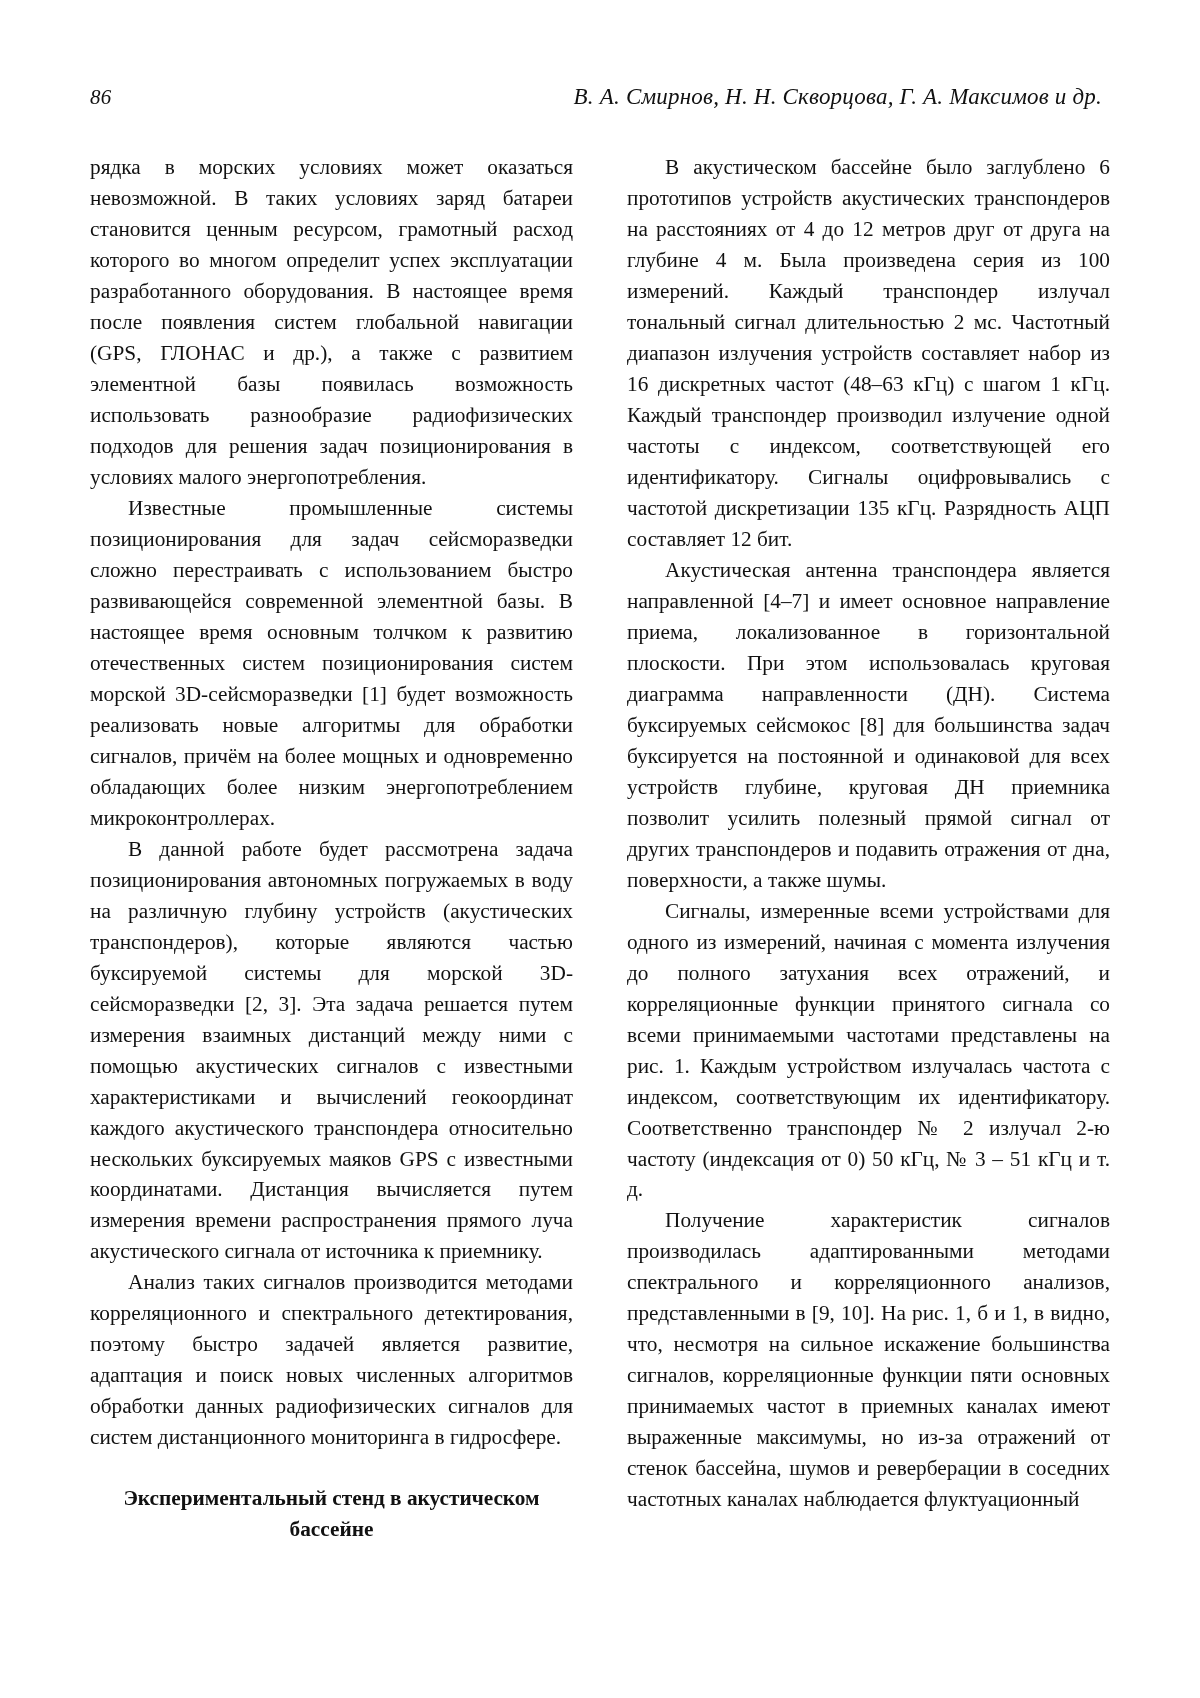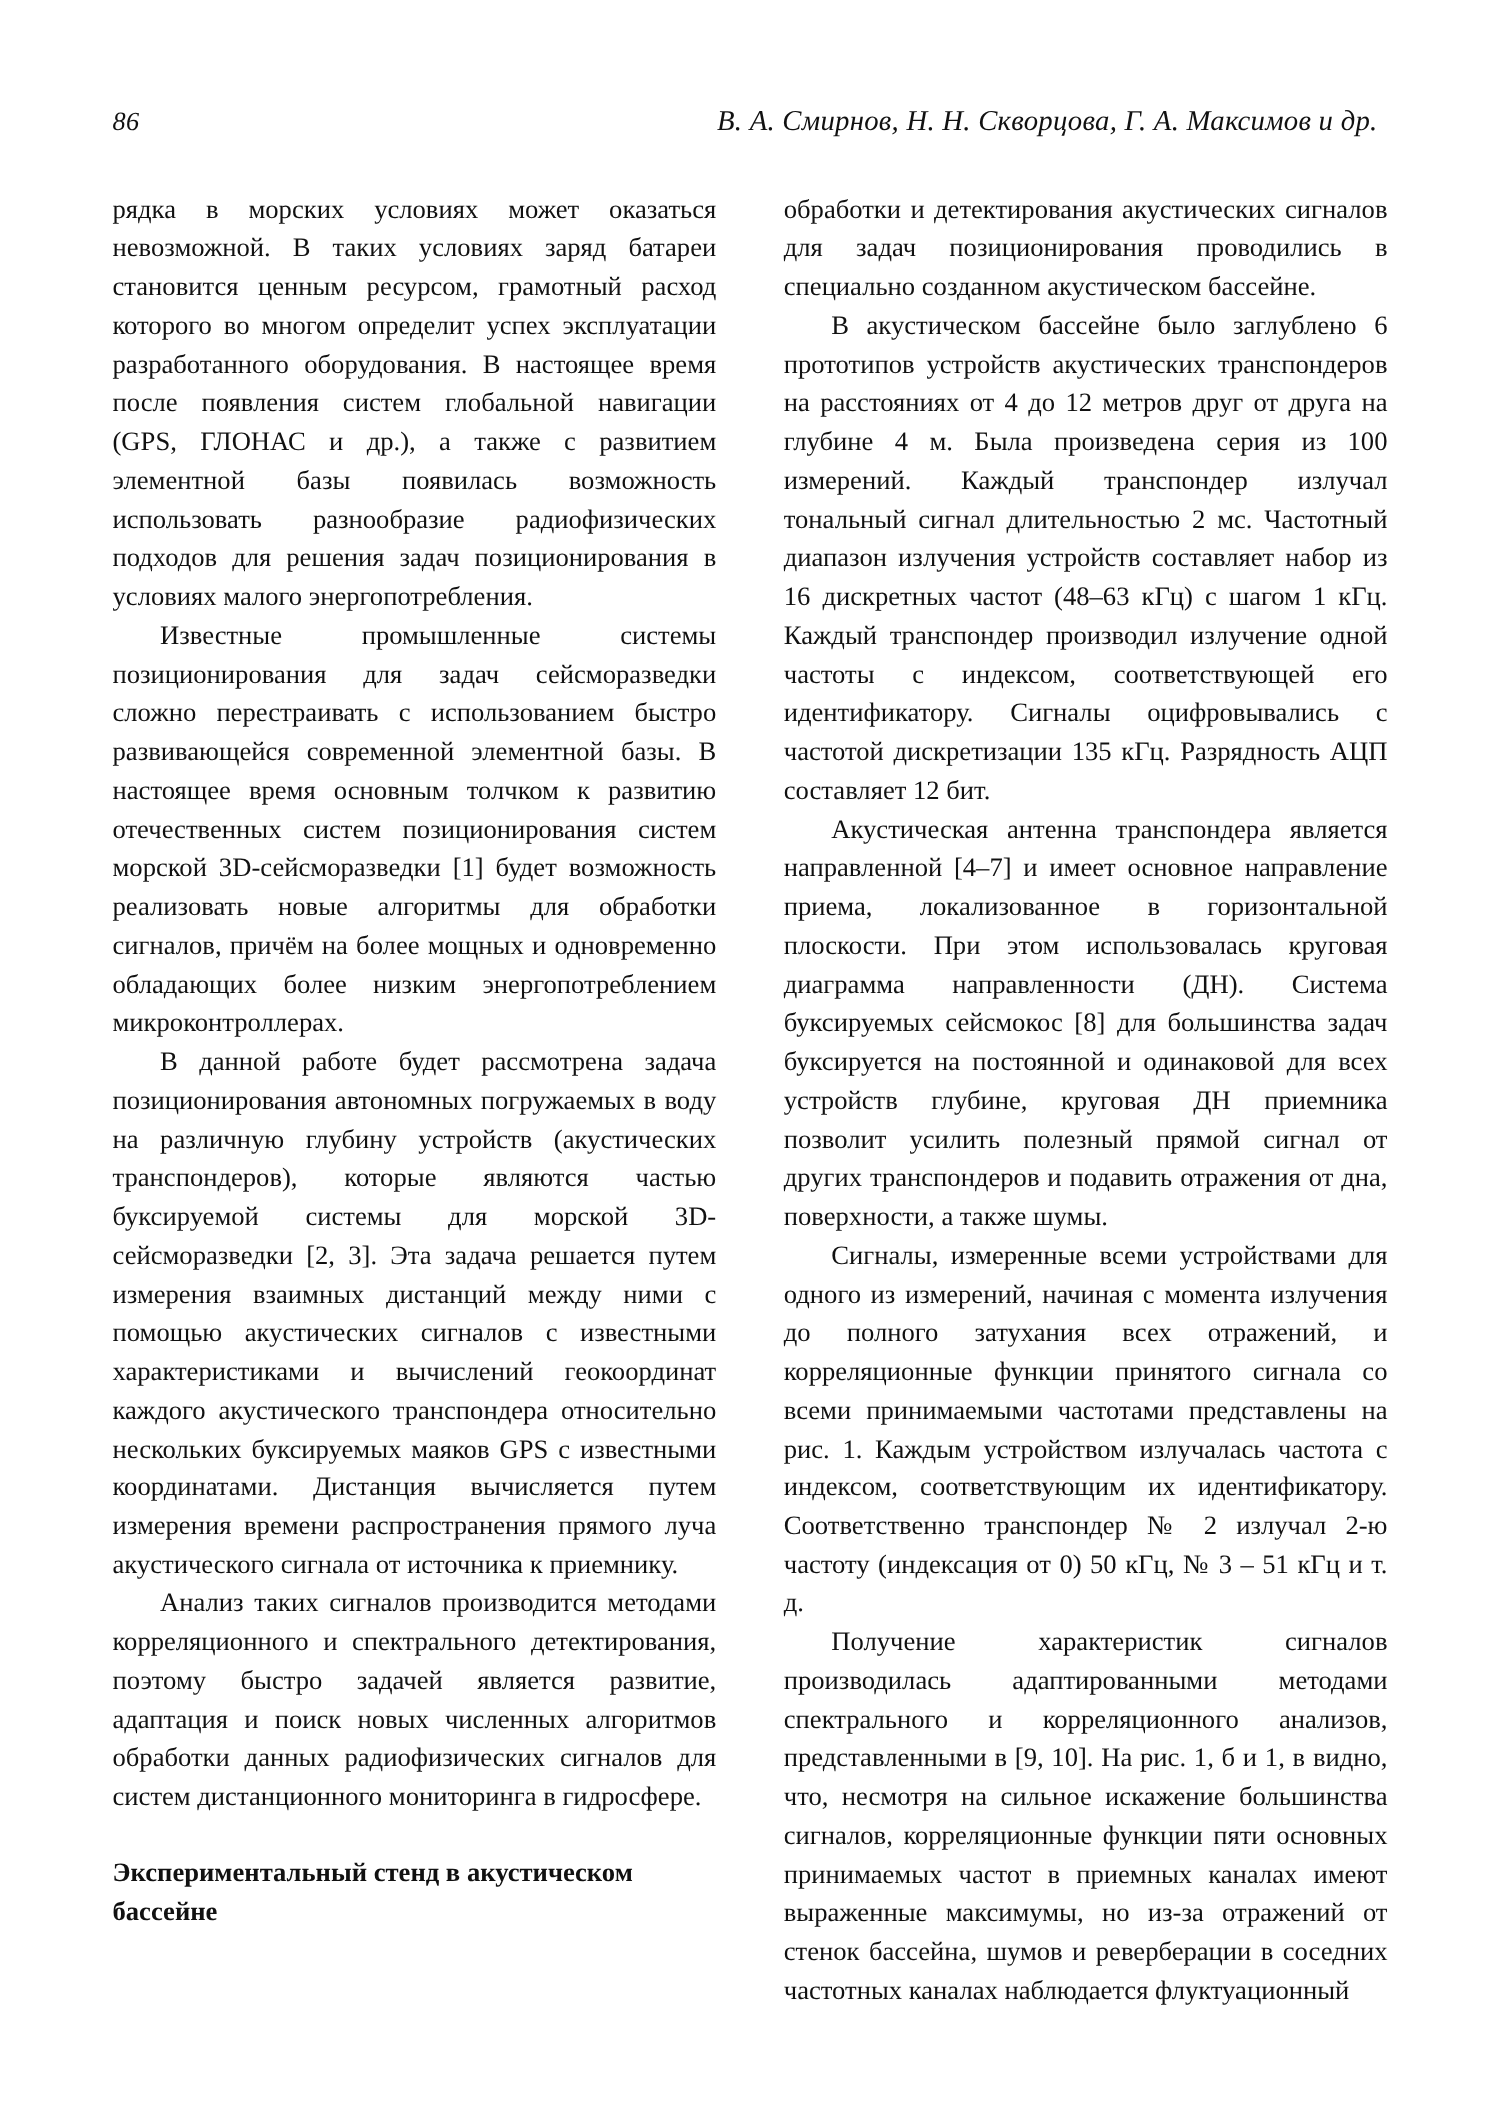--- a/index.html
+++ b/index.html
@@ -54,20 +54,21 @@
     text-justify: inter-word;
     hyphens: manual;
   }
   p.indent {
     text-indent: 38px;
   }
   .sec-title {
     margin: 30px 0 8px 0;
     font-size: 21.3px;
     font-weight: bold;
+    text-align: center;
     line-height: 1.45;
   }
 </style>
 </head>
 <body>
 
 <div class="page">
 
   <div class="running-head">
     <span class="folio">86</span>
@@ -78,21 +79,20 @@
 
     <div class="col">
       <p>рядка в морских условиях может оказаться невозможной. В таких условиях заряд батареи становится ценным ресурсом, грамотный расход которого во многом определит успех эксплуатации разработанного оборудования. В настоящее время после появления систем глобальной навигации (GPS, ГЛОНАС и др.), а также с развитием элементной базы появилась возможность использовать разнообразие радиофизических подходов для решения задач позиционирования в условиях малого энергопотребления.</p>
       <p class="indent">Известные промышленные системы позиционирования для задач сейсморазведки сложно перестраивать с использованием быстро развивающейся современной элементной базы. В настоящее время основным толчком к развитию отечественных систем позиционирования систем морской 3D-сейсморазведки [1] будет возможность реализовать новые алгоритмы для обработки сигналов, причём на более мощных и одновременно обладающих более низким энергопотреблением микроконтроллерах.</p>
       <p class="indent">В данной работе будет рассмотрена задача позиционирования автономных погружаемых в воду на различную глубину устройств (акустических транспондеров), которые являются частью буксируемой системы для морской 3D-сейсморазведки [2, 3]. Эта задача решается путем измерения взаимных дистанций между ними с помощью акустических сигналов с известными характеристиками и вычислений геокоординат каждого акустического транспондера относительно нескольких буксируемых маяков GPS с известными координатами. Дистанция вычисляется путем измерения времени распространения прямого луча акустического сигнала от источника к приемнику.</p>
       <p class="indent">Анализ таких сигналов производится методами корреляционного и спектрального детектирования, поэтому быстро задачей является развитие, адаптация и поиск новых численных алгоритмов обработки данных радиофизических сигналов для систем дистанционного мониторинга в гидросфере.</p>
       <h2 class="sec-title">Экспериментальный стенд в акустическом бассейне</h2>
     </div>
 
     <div class="col">
-      <p>обработки и детектирования акустических сигналов для задач позиционирования проводились в специально созданном акустическом бассейне.</p>
       <p class="indent">В акустическом бассейне было заглублено 6 прототипов устройств акустических транспондеров на расстояниях от 4 до 12 метров друг от друга на глубине 4 м. Была произведена серия из 100 измерений. Каждый транспондер излучал тональный сигнал длительностью 2 мс. Частотный диапазон излучения устройств составляет набор из 16 дискретных частот (48–63 кГц) с шагом 1 кГц. Каждый транспондер производил излучение одной частоты с индексом, соответствующей его идентификатору. Сигналы оцифровывались с частотой дискретизации 135 кГц. Разрядность АЦП составляет 12 бит.</p>
       <p class="indent">Акустическая антенна транспондера является направленной [4–7] и имеет основное направление приема, локализованное в горизонтальной плоскости. При этом использовалась круговая диаграмма направленности (ДН). Система буксируемых сейсмокос [8] для большинства задач буксируется на постоянной и одинаковой для всех устройств глубине, круговая ДН приемника позволит усилить полезный прямой сигнал от других транспондеров и подавить отражения от дна, поверхности, а также шумы.</p>
       <p class="indent">Сигналы, измеренные всеми устройствами для одного из измерений, начиная с момента излучения до полного затухания всех отражений, и корреляционные функции принятого сигнала со всеми принимаемыми частотами представлены на рис. 1. Каждым устройством излучалась частота с индексом, соответствующим их идентификатору. Соответственно транспондер № 2 излучал 2-ю частоту (индексация от 0) 50 кГц, № 3 – 51 кГц и т. д.</p>
       <p class="indent">Получение характеристик сигналов производилась адаптированными методами спектрального и корреляционного анализов, представленными в [9, 10]. На рис. 1, б и 1, в видно, что, несмотря на сильное искажение большинства сигналов, корреляционные функции пяти основных принимаемых частот в приемных каналах имеют выраженные максимумы, но из-за отражений от стенок бассейна, шумов и реверберации в соседних частотных каналах наблюдается флуктуационный</p>
     </div>
 
   </div>
 </div>
 
 </body></html>

